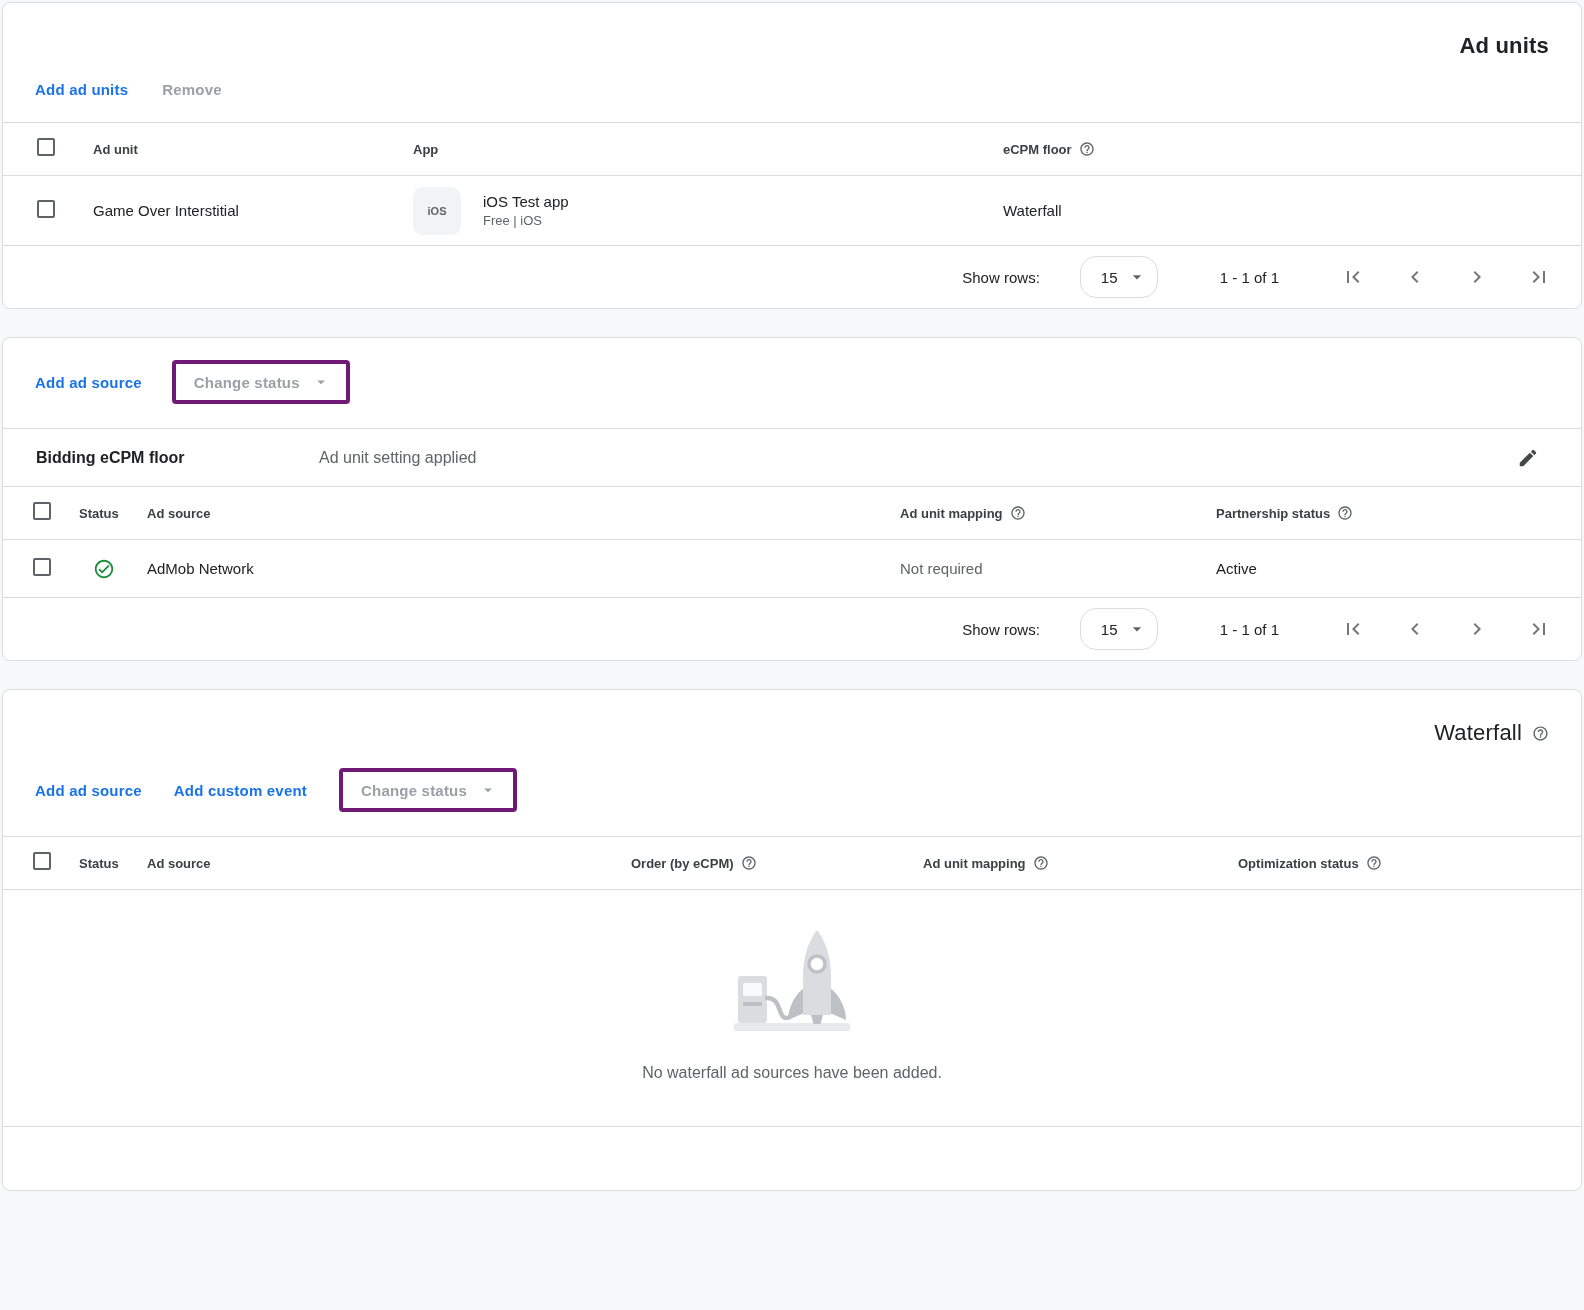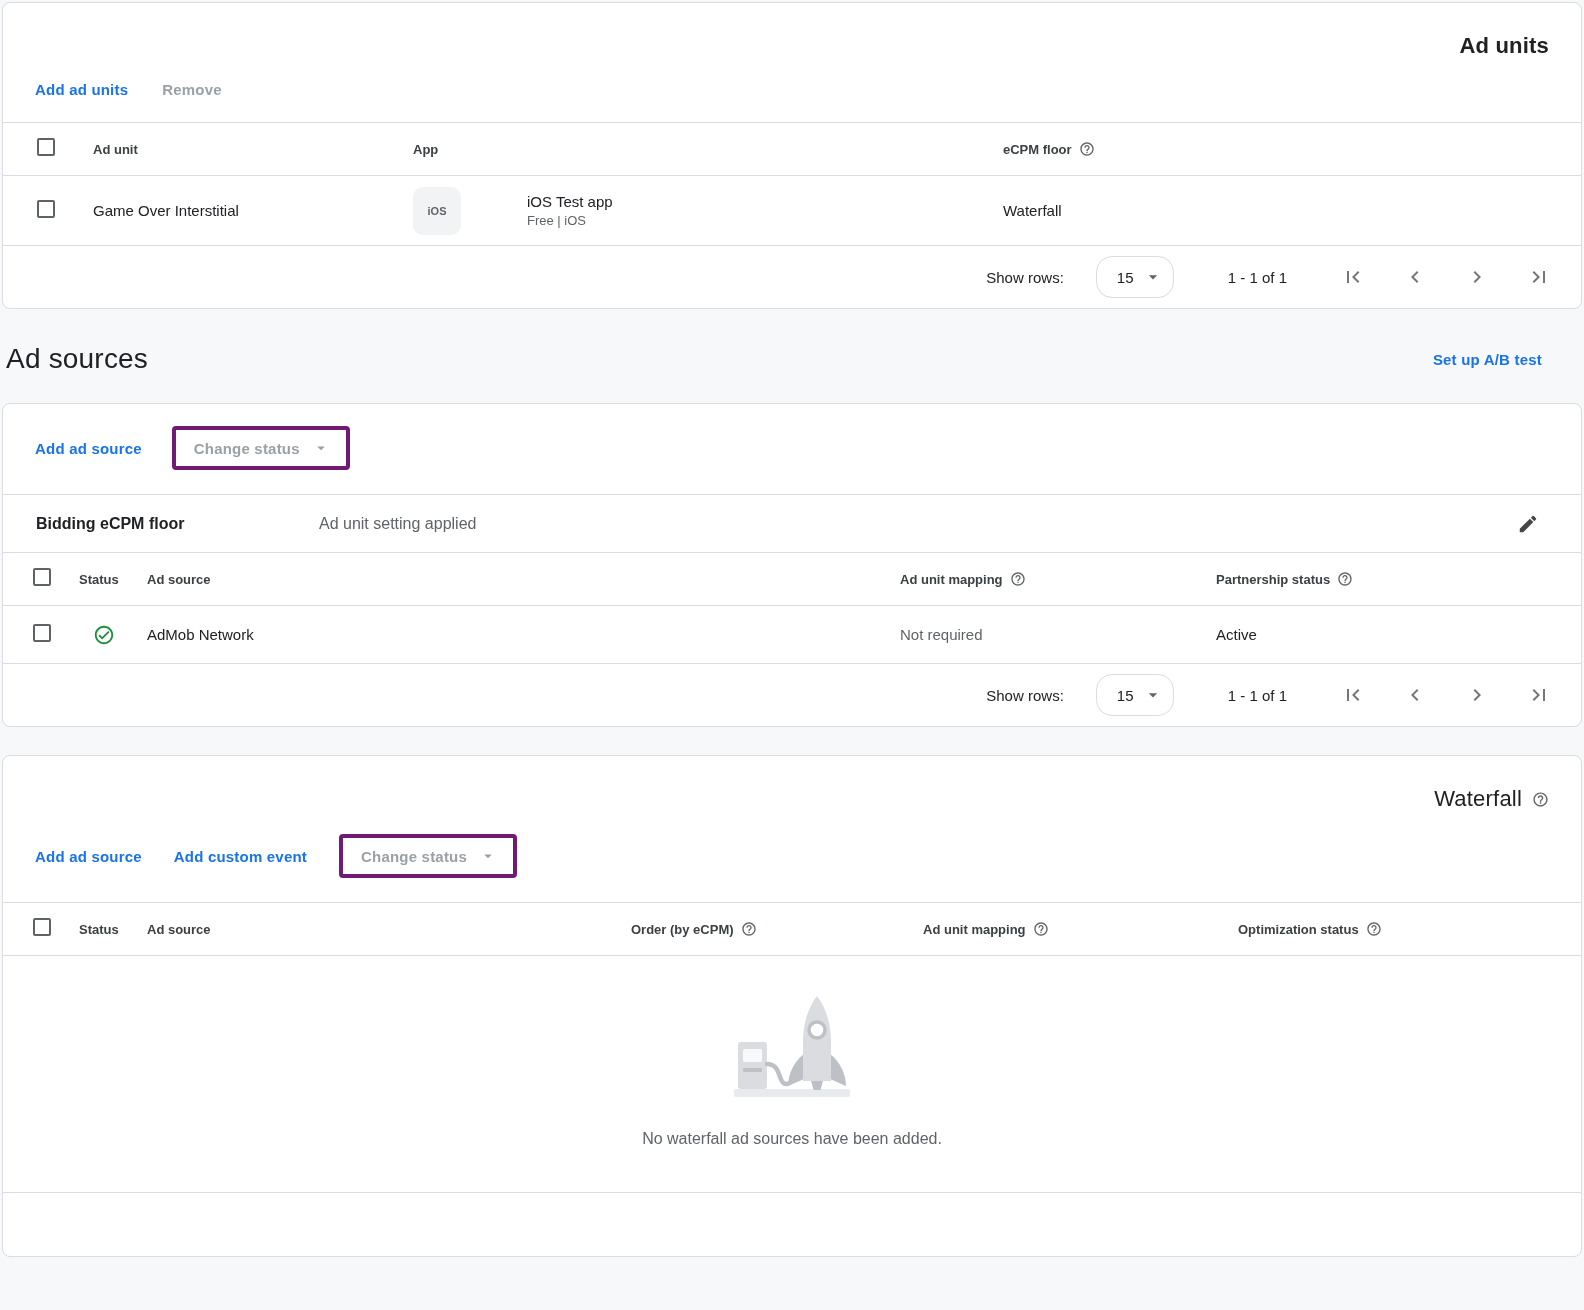--- a/index.html
+++ b/index.html
@@ -64,30 +64,30 @@
     border: 2px solid #5f6368; border-radius: 2px; background: #fff; cursor: pointer;
   }
 
   .app-cell { display: flex; align-items: center; gap: 22px; }
   .app-icon {
     width: 48px; height: 48px; border-radius: 10px;
     background: #f1f3f4; color: #5f6368;
     display: flex; align-items: center; justify-content: center;
     font-size: 11px; font-weight: 700;
   }
-  .app-text { display: flex; flex-direction: column; gap: 3px; margin-left: 44px; }
+  .app-text { display: flex; flex-direction: column; gap: 3px; }
   .app-name { font-size: 15px; color: #202124; }
   .app-meta { font-size: 13px; color: #5f6368; }
 
   .muted { color: #5f6368; }
 
   
   .pagination {
     display: flex; align-items: center; justify-content: flex-end;
-    height: 62px; padding-right: 26px; gap: 32px;
+    height: 62px; padding-right: 26px; gap: 40px;
   }
   .pg-label { font-size: 15px; color: #202124; }
   .rows-select {
     display: inline-flex; align-items: center; justify-content: space-between;
     width: 78px; height: 42px; padding: 0 10px 0 20px;
     border: 1px solid #dadce0; border-radius: 16px; cursor: pointer;
     font-size: 15px; color: #202124;
   }
   .pg-range { font-size: 15px; color: #202124; margin: 0 18px 0 22px; }
   .pg-nav { display: flex; align-items: center; gap: 30px; }
@@ -196,24 +196,20 @@
           </button>
         <button class="icon-btn">
             <svg width="24" height="24" viewBox="0 0 24 24" fill="#747775">
               <path d="M5.59 7.41L10.17 12l-4.58 4.59L7 18l6-6-6-6zM16 6h2v12h-2z"></path>
             </svg>
           </button>
       </span>
     </div>
   </section>
 
-  <div class="section-bar">
-    <h1>Ad sources</h1>
-    <a class="text-link">Set up A/B test</a>
-  </div>
 
   <section class="card">
 
     <div class="action-row" style="gap:30px">
       <a class="text-link">Add ad source</a>
       <button class="dropdown-btn">
         <span>Change status</span>
         <svg width="18" height="18" viewBox="0 0 24 24" fill="#9aa0a6">
             <path d="M7 10l5 5 5-5z"></path>
           </svg>

